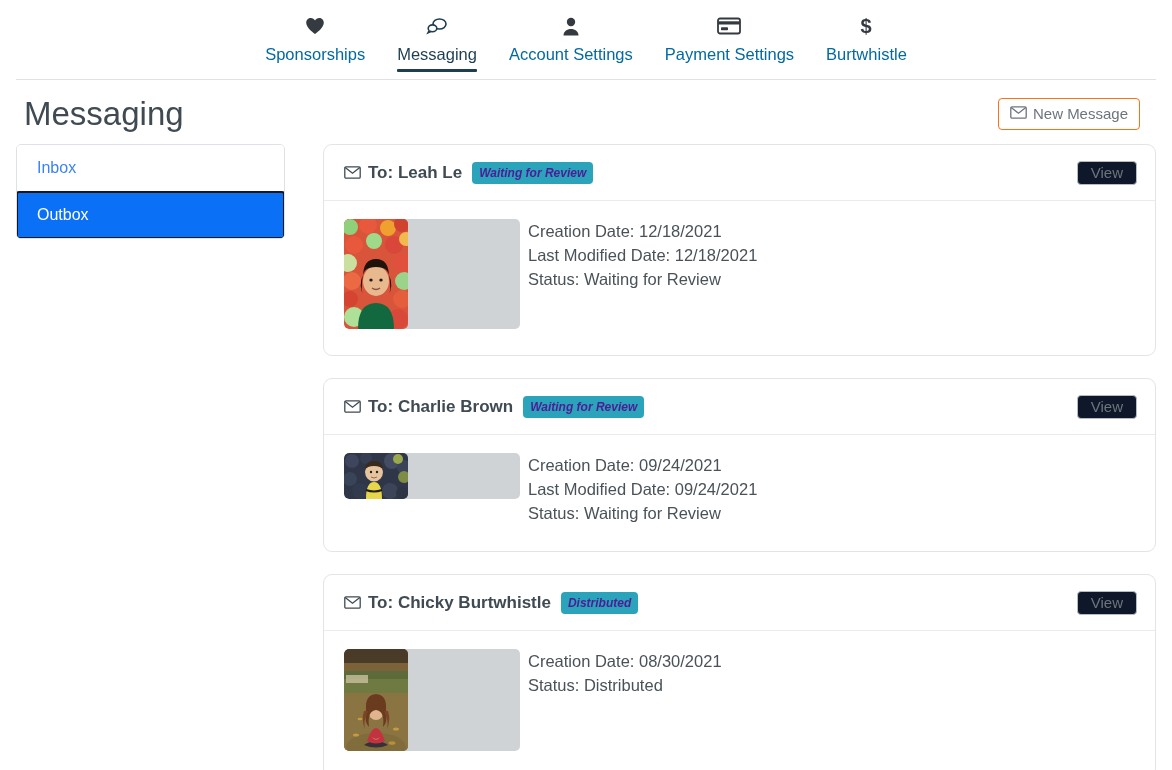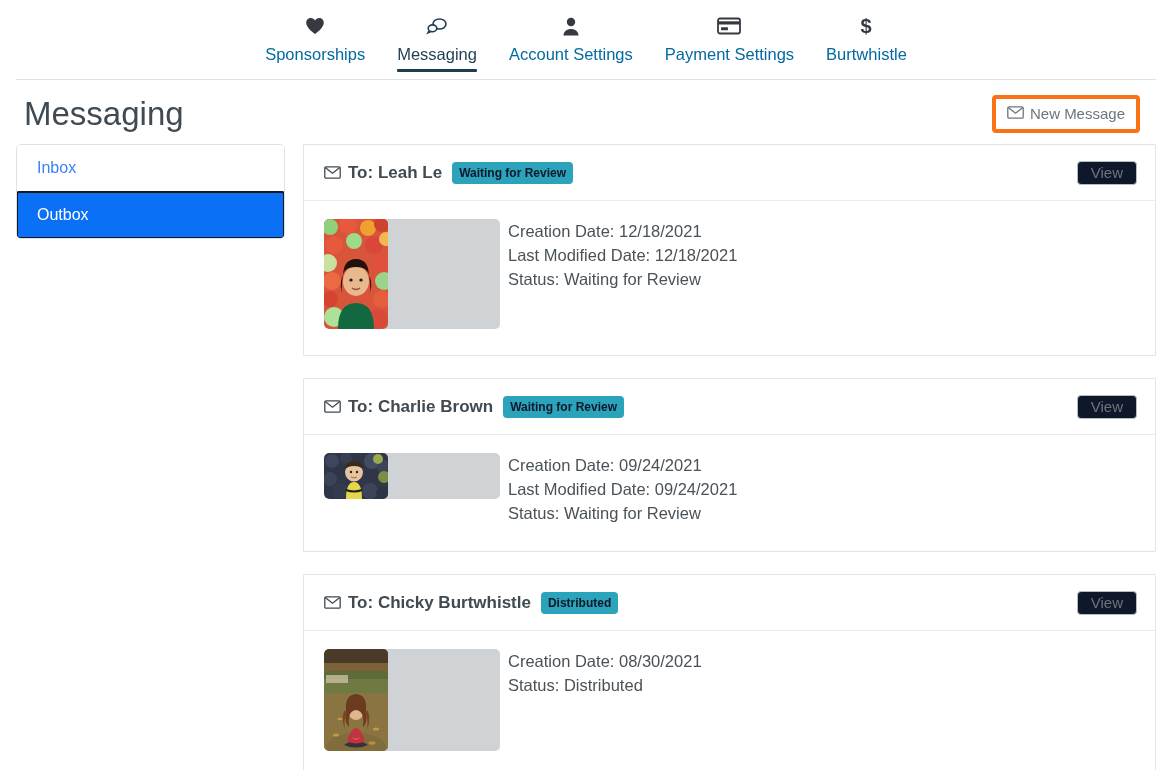--- a/index.html
+++ b/index.html
@@ -83,21 +83,21 @@
     font-size: 33px;
     font-weight: 400;
     color: #3f4a52;
     line-height: 40px;
     margin: 0;
   }
   .btn-outline {
     display: inline-flex;
     align-items: center;
     gap: 6px;
-    border: 4px solid #f97316;
+    border: 1px solid #f97316;
     border-radius: 4px;
     background: #ffffff;
     color: #6c757d;
     font-size: 15px;
     padding: 6px 11px;
     cursor: pointer;
     font-family: "Liberation Sans", sans-serif;
     line-height: 18px;
   }
 
@@ -142,22 +142,23 @@
   
   .cards {
     flex: 1 1 auto;
     display: flex;
     flex-direction: column;
     gap: 22px;
     min-width: 0;
   }
   .card {
     border: 1px solid #e2e4e6;
-    border-radius: 1px;
+    border-radius: 9px;
     background: #ffffff;
+    margin-left: 20px;
   }
   .card-head {
     display: flex;
     align-items: center;
     justify-content: space-between;
     padding: 12px 18px 12px 20px;
     border-bottom: 1px solid #e9ebed;
     min-height: 56px;
   }
   .card-head-left {
@@ -165,28 +166,29 @@
     align-items: center;
     gap: 7px;
     font-size: 17px;
     font-weight: bold;
     color: #3f4a52;
   }
   .mail-icon { display: inline-flex; align-items: center; color: #3f4a52; }
   .badge {
     display: inline-block;
     background: #2ba3bb;
-    color: #0f172a;
+    color: #4c1d95;
     font-size: 12px;
     font-weight: bold;
     line-height: 14px;
     padding: 4px 7px 4px 7px;
     border-radius: 4px;
     margin-left: 3px;
     white-space: nowrap;
+    font-style: italic;
   }
   .btn-view {
     border: 1px solid #b6bcc1;
     border-radius: 4px;
     background: #0f172a;
     color: #6c757d;
     font-size: 15px;
     padding: 2px 13px;
     cursor: pointer;
     font-family: "Liberation Sans", sans-serif;

